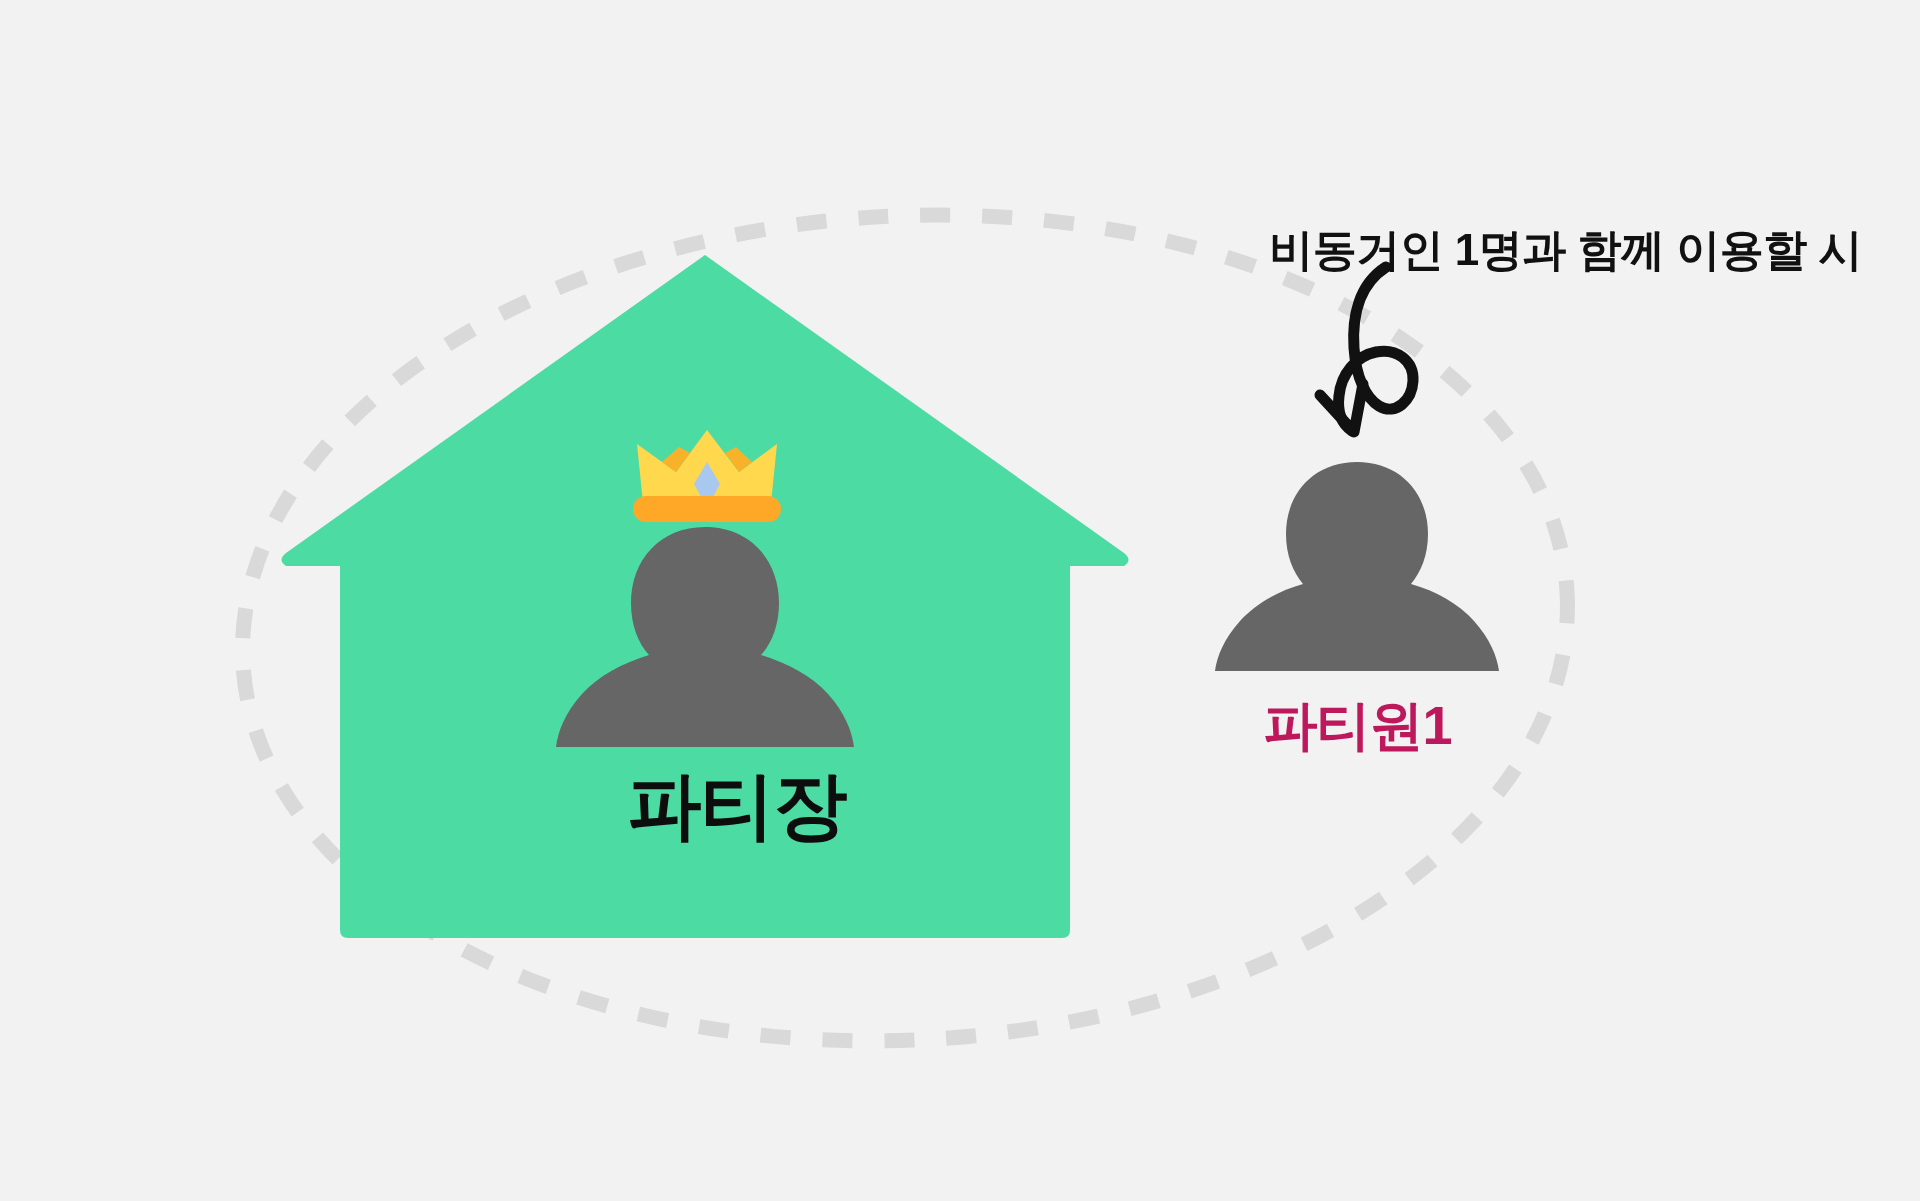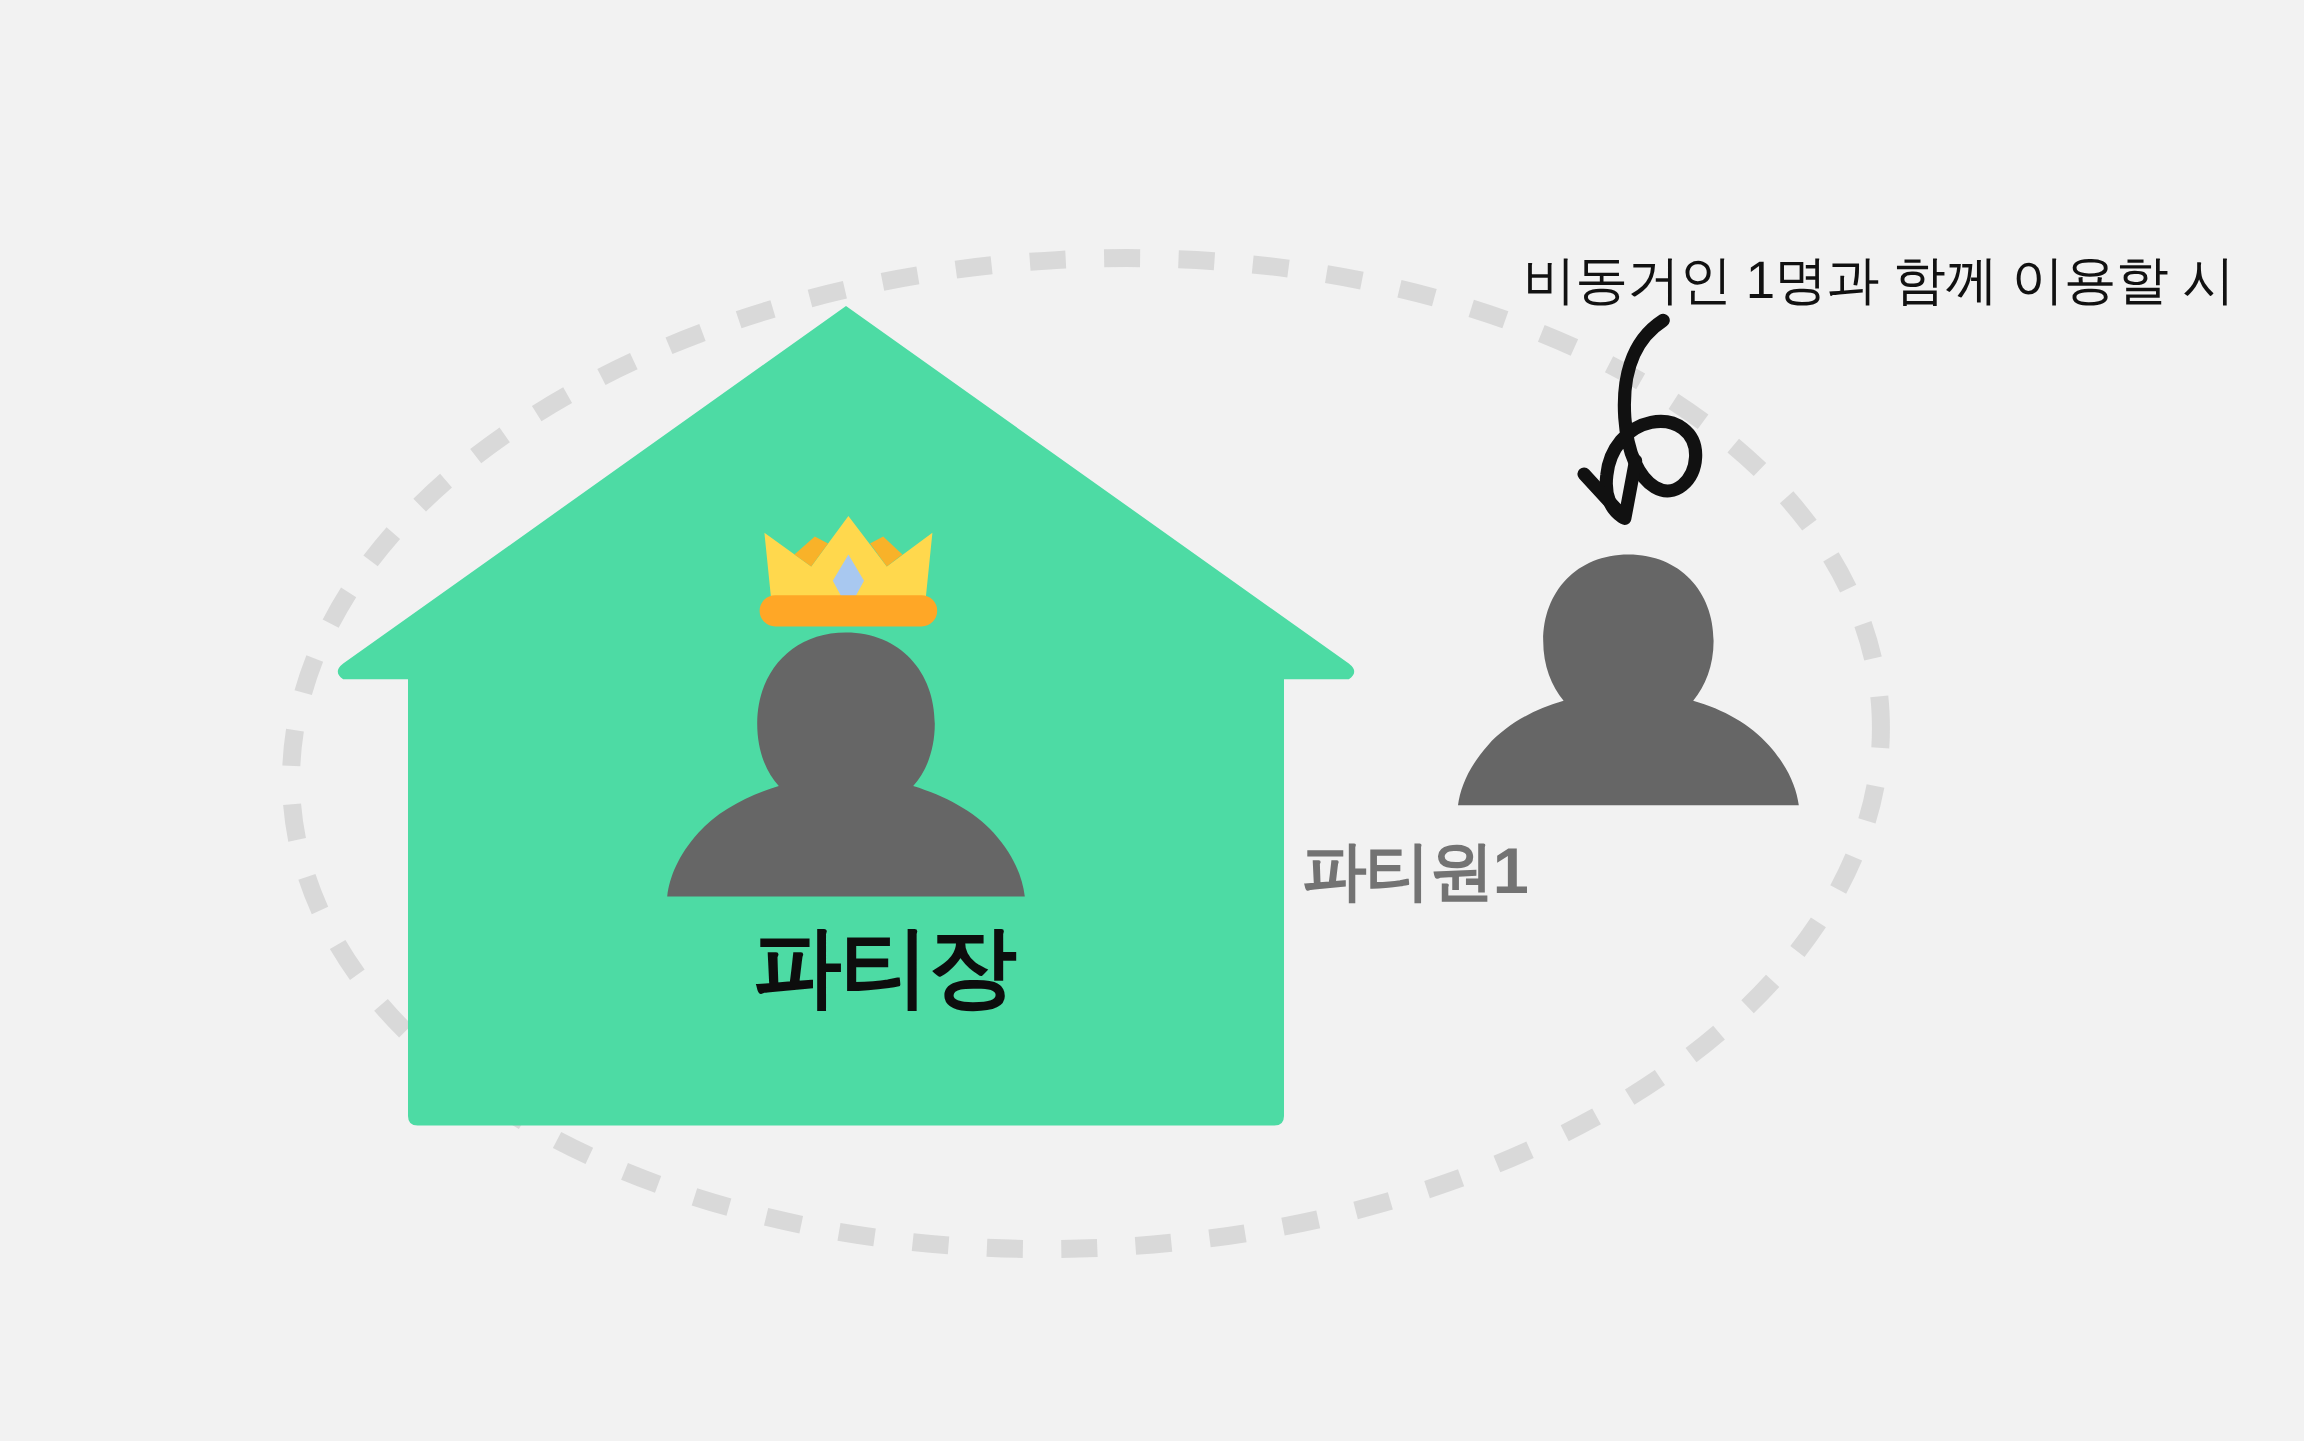--- a/index.html
+++ b/index.html
@@ -22,48 +22,48 @@
     width: 1920px;
     height: 1201px;
   }
   .txt {
     position: absolute;
     white-space: pre;
     font-family: "Liberation Sans", "DejaVu Sans", sans-serif;
   }
   #annotation {
     right: 58px;
-    top: 78px;
+    top: 94px;
     text-align: left;
     font-size: 44px;
-    font-weight: normal;
+    font-weight: bold;
     line-height: 1.42;
     color: #111111;
     letter-spacing: -0.5px;
   }
   #annotation .line { display: block; }
   #label-host {
     left: 0;
     top: 757px;
     width: 1410px;
     text-align: center;
     font-size: 74px;
     font-weight: bold;
     color: #0d0d0d;
     letter-spacing: -1px;
     padding-left: 32px;
   }
   #label-member {
     left: 1085px;
     top: 690px;
     width: 545px;
-    text-align: left;
+    text-align: center;
     font-size: 54px;
     font-weight: bold;
-    color: #737373;
+    color: #be185d;
     letter-spacing: -1px;
   }
 </style>
 </head>
 <body>
 
 <div id="stage">
 
   <svg id="scene" viewBox="0 0 1920 1201" xmlns="http://www.w3.org/2000/svg">
 

